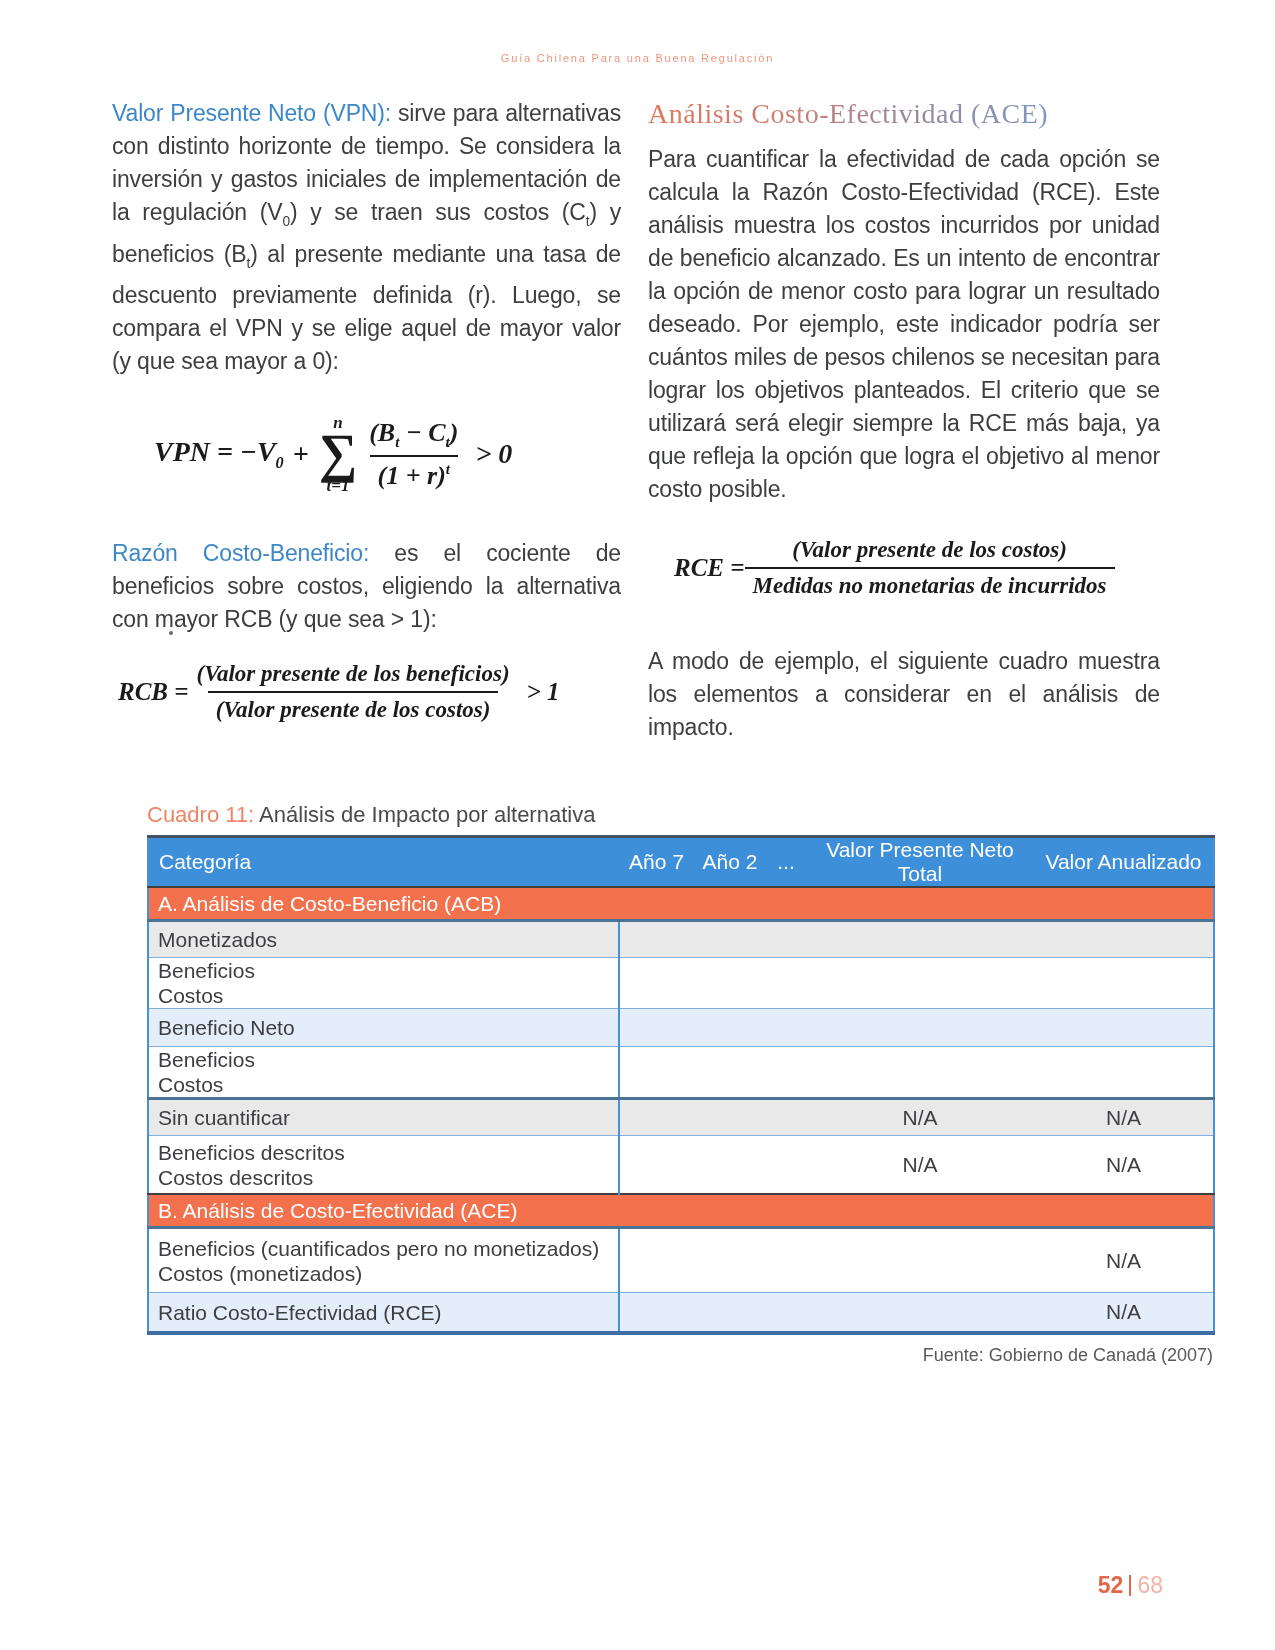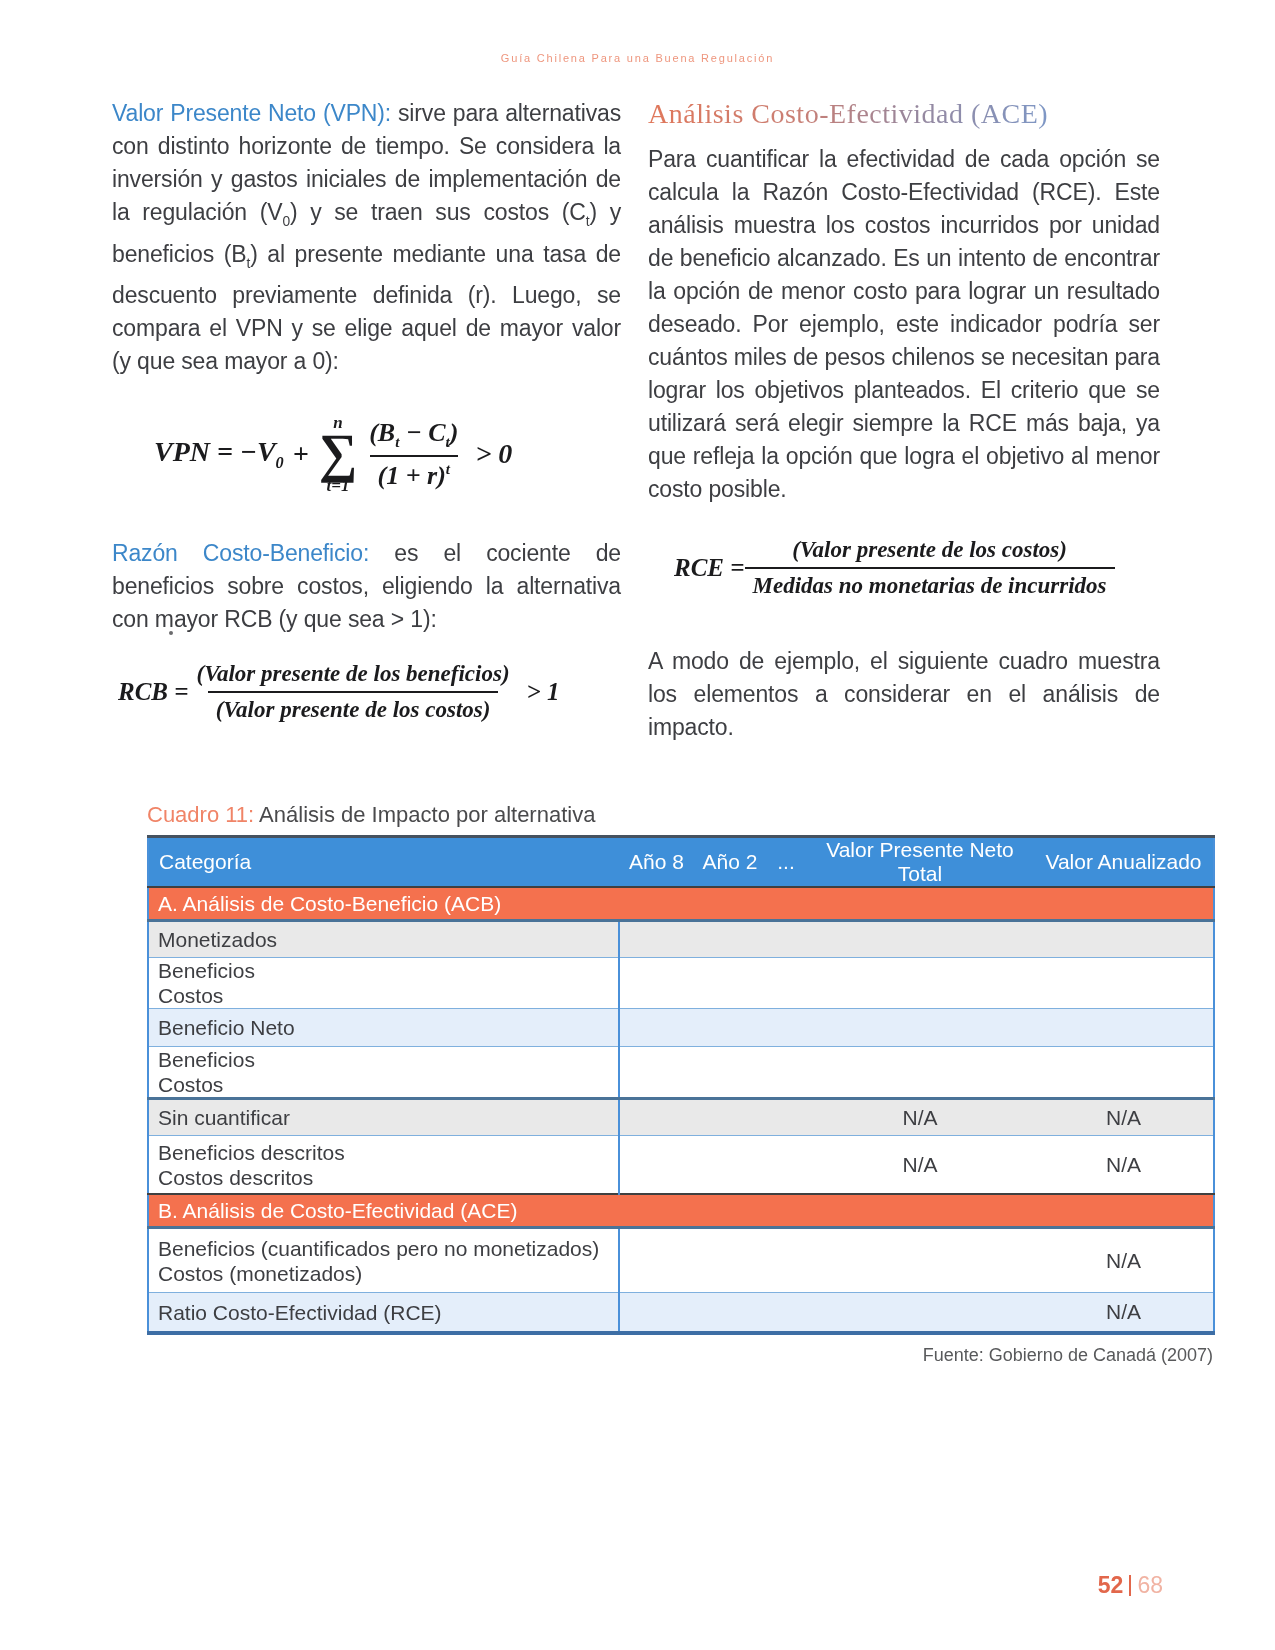--- a/index.html
+++ b/index.html
@@ -169,21 +169,21 @@
         <col style="width:471px">
           <col style="width:75px">
           <col style="width:72px">
         <col style="width:40px">
           <col style="width:228px">
           <col style="width:180px">
       </colgroup>
       <thead>
         <tr>
           <th class="cat">Categoría</th>
-          <th>Año 8</th>
+          <th>Año 7</th>
           <th>Año 2</th>
           <th>...</th>
           <th>Valor Presente Neto Total</th>
           <th>Valor Anualizado</th>
         </tr>
       </thead>
       <tbody>
         <tr class="section">
           <td colspan="6">A. Análisis de Costo-Beneficio (ACB)</td>
         </tr>

